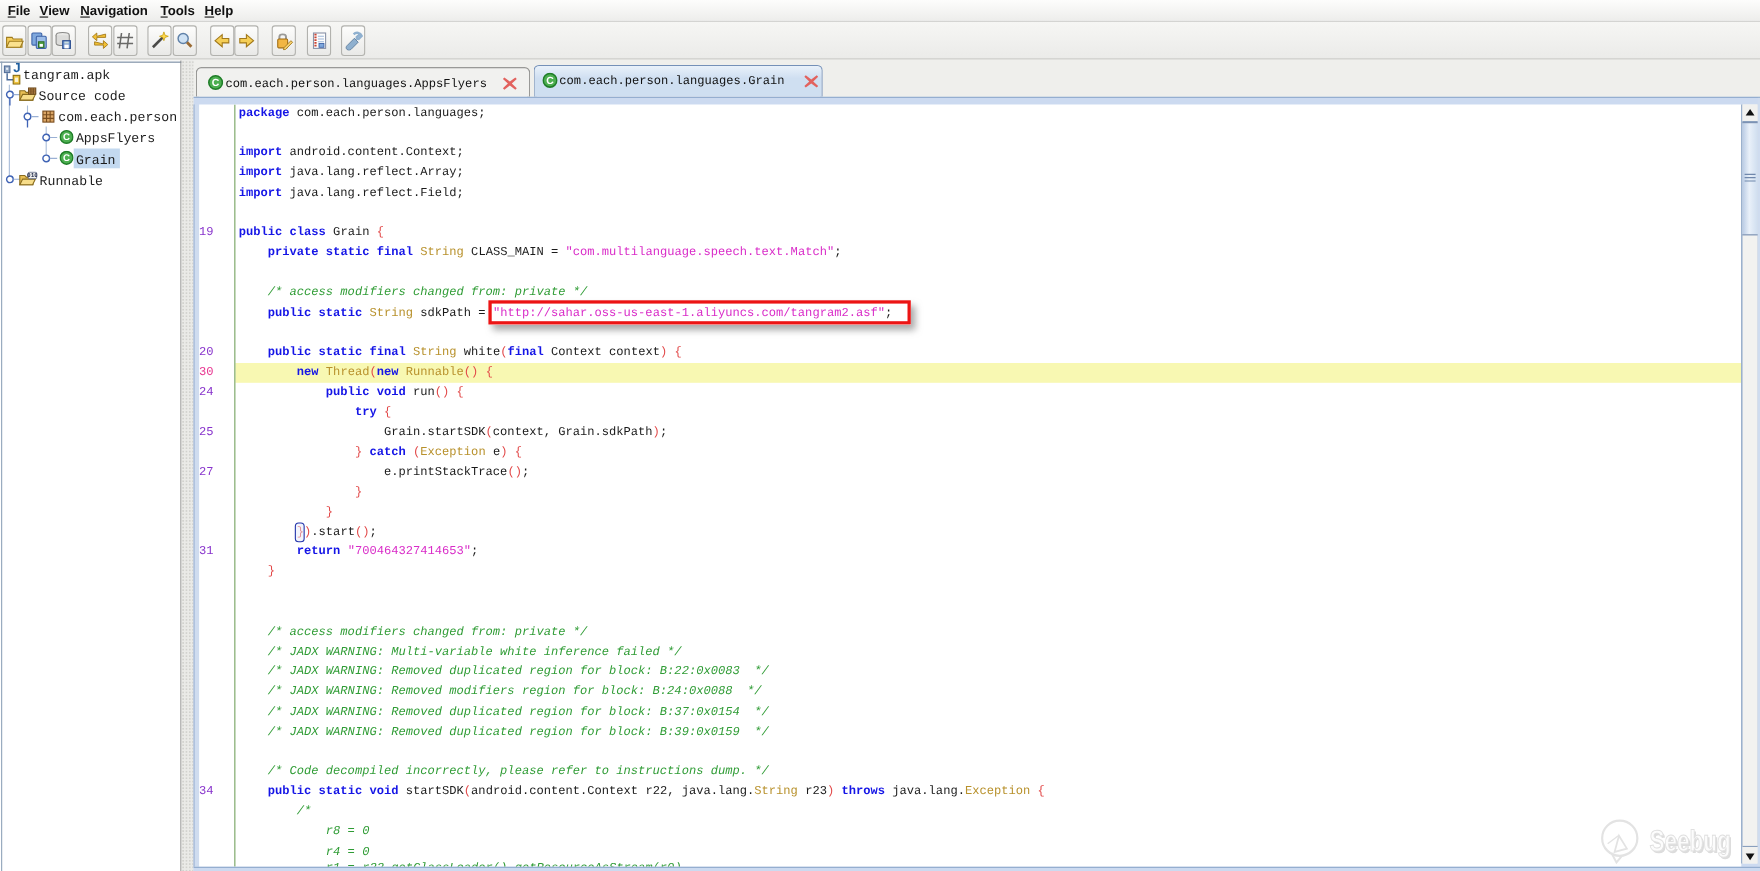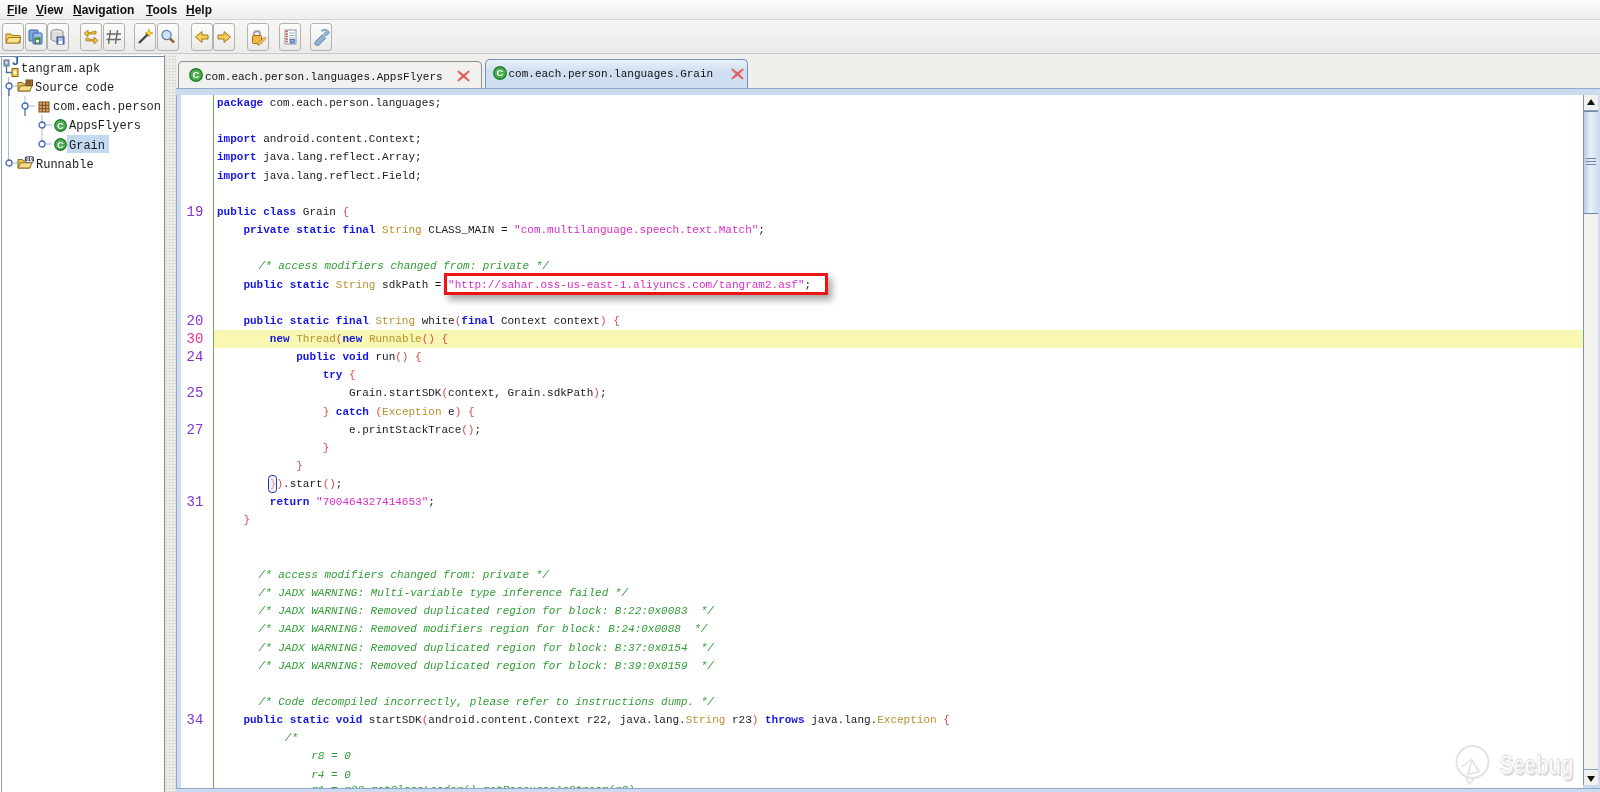--- a/index.html
+++ b/index.html
@@ -24,28 +24,28 @@
 #tab1 { left:2px; top:6px; width:304px; height:27px; background:#f1f1ef; border:1px solid #8f8f8d; border-bottom:none; border-radius:5px 5px 0 0; }
 #tab2 { left:308.5px; top:3.5px; width:263px; height:29.5px; background:linear-gradient(#e9f1fa,#cfdff1 40%,#cfdff1); border:1px solid #7490b8; border-bottom:none; border-radius:5px 5px 0 0; }
 .tabc { position:absolute; top:6px; }
 .tabx { position:absolute; top:8px; }
 .tabt { position:absolute; top:7.5px; line-height:14px; white-space:pre; }
 #content { position:absolute; left:0; top:33px; width:1424px; height:704px;
   border-top:1px solid #8fa9cc; background:#ccdaf0; }
 #cwleft1 { position:absolute; left:0; top:6px; width:1px; height:693px; background:#8fa9cc; }
 #cwleft2 { position:absolute; left:1px; top:6px; width:4px; height:693px; background:#cfdcef; }
 #codewrap { position:absolute; left:5px; top:6px; width:1402px; height:693px; background:#fff; overflow:hidden; }
-.gn { position:absolute; width:28px; text-align:center; font-family:"Liberation Mono",monospace; font-size:14px; color:#8833cc; line-height:18.15px; }
+.gn { position:absolute; width:28px; text-align:left; font-family:"Liberation Mono",monospace; font-size:11px; color:#8833cc; line-height:18.15px; }
 .gn.pink { color:#e8338f; }
 #gline { position:absolute; left:32px; top:0; width:1px; height:693px; background:#74a25e; }
 .cl { position:absolute; left:36px; font-family:"Liberation Mono",monospace; font-size:11px; line-height:18.15px; white-space:pre; }
 .cl .k { color:#1515e6; font-weight:bold; }
 .cl .t { color:#b8912c; }
 .cl .s { color:#d92cc8; }
-.cl .c { color:#2f9c35; font-style:italic;margin-left:15px; }
+.cl .c { color:#2f9c35; font-style:italic; }
 .cl .r { color:#e24848; }
 .cl .p { color:#1a1a1a; }
 #yellowline { position:absolute; left:33px; top:234.95px; width:1369px; height:18.15px; background:#f8f8b2; }
 #redbox { position:absolute; left:262.5px; top:177.6px; width:384px; height:22px;
   border:3px solid #ec1414; box-shadow:4px 5px 7px rgba(110,110,110,0.6); }
 #bracketbox { position:absolute; left:86.5px; top:379.6px; width:9px; height:18px;
   border:1.2px solid #2233aa; border-radius:3.5px; background:rgba(226,230,248,0.45); }
 #vsb { position:absolute; left:1407px; top:6px; width:16px; height:690px; background:#f2f2f0;
   border-left:1px solid #7a97be; border-right:1px solid #7a97be; }
 #vsb .btn { position:absolute; left:0; width:14px; height:16px; background:#f1f1ef; }
@@ -261,21 +261,21 @@
 <pre class="cl" style="top:271.25px"><span class="p">                </span><span class="k">try</span><span class="p"> </span><span class="r">{</span></pre>
 <pre class="cl" style="top:289.40px"><span class="p">                    Grain.startSDK</span><span class="r">(</span><span class="p">context, Grain.sdkPath</span><span class="r">)</span><span class="p">;</span></pre>
 <pre class="cl" style="top:307.55px"><span class="p">                </span><span class="r">}</span><span class="p"> </span><span class="k">catch</span><span class="p"> </span><span class="r">(</span><span class="t">Exception</span><span class="p"> e</span><span class="r">)</span><span class="p"> </span><span class="r">{</span></pre>
 <pre class="cl" style="top:325.70px"><span class="p">                    e.printStackTrace</span><span class="r">()</span><span class="p">;</span></pre>
 <pre class="cl" style="top:343.85px"><span class="p">                </span><span class="r">}</span></pre>
 <pre class="cl" style="top:362.00px"><span class="p">            </span><span class="r">}</span></pre>
 <pre class="cl" style="top:380.15px"><span class="p">        </span><span class="r">}</span><span class="r">)</span><span class="p">.start</span><span class="r">()</span><span class="p">;</span></pre>
 <pre class="cl" style="top:398.30px"><span class="p">        </span><span class="k">return</span><span class="p"> </span><span class="s">"700464327414653"</span><span class="p">;</span></pre>
 <pre class="cl" style="top:416.45px"><span class="p">    </span><span class="r">}</span></pre>
 <pre class="cl" style="top:470.90px"><span class="p">    </span><span class="c">/* access modifiers changed from: private */</span></pre>
-<pre class="cl" style="top:489.05px"><span class="p">    </span><span class="c">/* JADX WARNING: Multi-variable type inference failed */</span></pre>
+<pre class="cl" style="top:489.05px"><span class="p">    </span><span class="c">/* JADX WARNING: Multi-variable white inference failed */</span></pre>
 <pre class="cl" style="top:507.20px"><span class="p">    </span><span class="c">/* JADX WARNING: Removed duplicated region for block: B:22:0x0083  */</span></pre>
 <pre class="cl" style="top:525.35px"><span class="p">    </span><span class="c">/* JADX WARNING: Removed modifiers region for block: B:24:0x0088  */</span></pre>
 <pre class="cl" style="top:543.50px"><span class="p">    </span><span class="c">/* JADX WARNING: Removed duplicated region for block: B:37:0x0154  */</span></pre>
 <pre class="cl" style="top:561.65px"><span class="p">    </span><span class="c">/* JADX WARNING: Removed duplicated region for block: B:39:0x0159  */</span></pre>
 <pre class="cl" style="top:579.80px"><span class="p">    </span></pre>
 <pre class="cl" style="top:597.95px"><span class="p">    </span><span class="c">/* Code decompiled incorrectly, please refer to instructions dump. */</span></pre>
 <pre class="cl" style="top:616.10px"><span class="p">    </span><span class="k">public</span><span class="p"> </span><span class="k">static</span><span class="p"> </span><span class="k">void</span><span class="p"> startSDK</span><span class="r">(</span><span class="p">android.content.Context r22, java.lang.</span><span class="t">String</span><span class="p"> r23</span><span class="r">)</span><span class="p"> </span><span class="k">throws</span><span class="p"> java.lang.</span><span class="t">Exception</span><span class="p"> </span><span class="r">{</span></pre>
 <pre class="cl" style="top:634.25px"><span class="p">        </span><span class="c">/*</span></pre>
 <pre class="cl" style="top:652.40px"><span class="p">            </span><span class="c">r8 = 0</span></pre>
 <pre class="cl" style="top:670.55px"><span class="p">            </span><span class="c">r4 = 0</span></pre>

